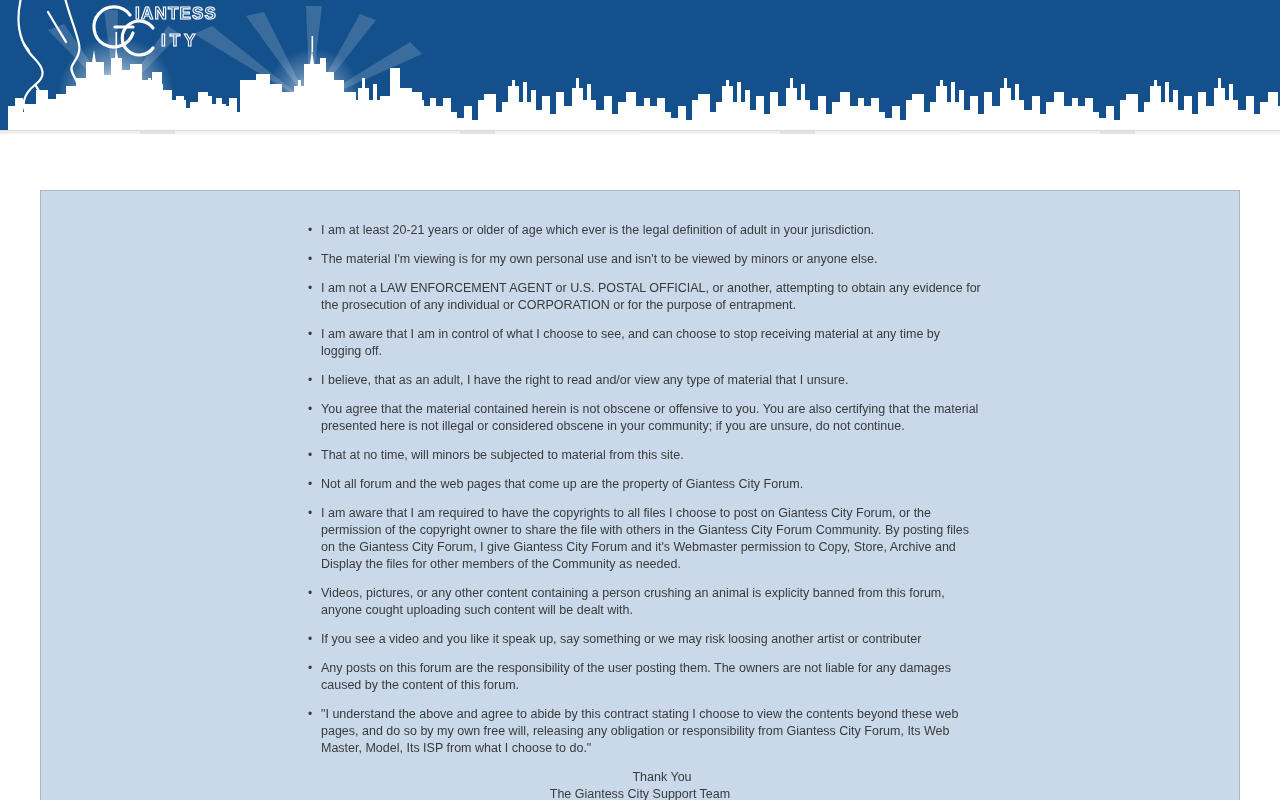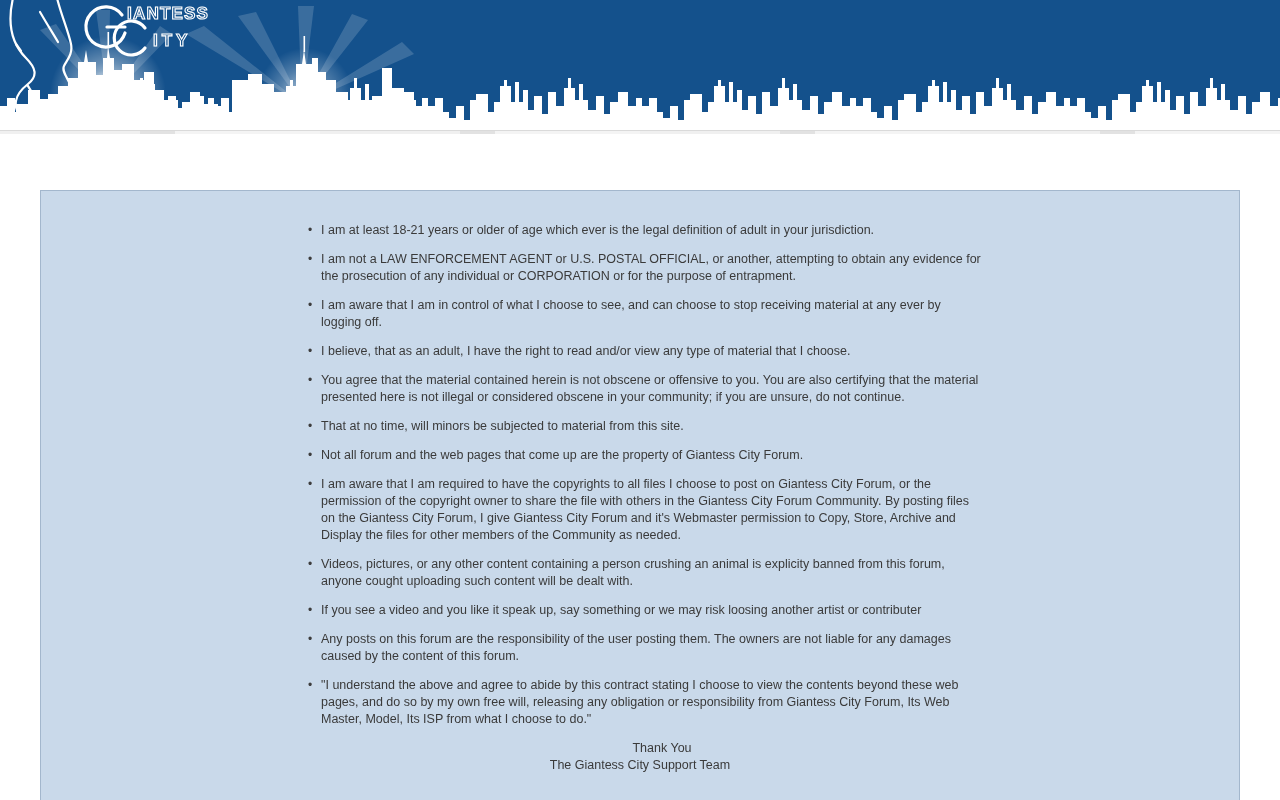--- a/index.html
+++ b/index.html
@@ -13,20 +13,21 @@
   *{box-sizing:border-box;}
   html,body{margin:0;padding:0;}
   body{
     width:1280px;height:800px;overflow:hidden;background:#ffffff;
     font-family:"Liberation Sans","DejaVu Sans",sans-serif;
     color:var(--text);
   }
   .banner{
     position:relative;width:1280px;height:130px;
     background:var(--banner-bg);
+    padding-left:8px;
   }
   .banner svg{display:block;width:1280px;height:130px;}
   .banner-edge{
     height:4px;width:1280px;
     background:repeating-linear-gradient(90deg,#f0f0f0 0 140px,#e2e2e2 140px 175px,#f4f4f4 175px 320px);
     border-top:1px solid #dadada;
   }
   .agreement-panel{
     width:1200px;height:660px;
     margin:56px auto 0 auto;
@@ -120,24 +121,25 @@
       <text x="127" y="19" font-size="17" font-weight="700" letter-spacing="1.2" fill="none" stroke="#ffffff" stroke-width="1.1">IANTESS</text>
       <text x="153" y="46" font-size="17" font-weight="700" letter-spacing="4" fill="none" stroke="#ffffff" stroke-width="1.1">ITY</text>
     </g>
   </svg>
 </div>
 
 <div class="banner-edge"></div>
 
 <div class="agreement-panel">
   <ul class="agreement-list">
-      <li>I am at least 18-21 years or older of age which ever is the legal definition of adult in your jurisdiction.</li>
+      <li>I am at least 20-21 years or older of age which ever is the legal definition of adult in your jurisdiction.</li>
+      <li>The material I'm viewing is for my own personal use and isn't to be viewed by minors or anyone else.</li>
       <li>I am not a LAW ENFORCEMENT AGENT or U.S. POSTAL OFFICIAL, or another, attempting to obtain any evidence for the prosecution of any individual or CORPORATION or for the purpose of entrapment.</li>
-      <li>I am aware that I am in control of what I choose to see, and can choose to stop receiving material at any ever by logging off.</li>
-      <li>I believe, that as an adult, I have the right to read and/or view any type of material that I choose.</li>
+      <li>I am aware that I am in control of what I choose to see, and can choose to stop receiving material at any time by logging off.</li>
+      <li>I believe, that as an adult, I have the right to read and/or view any type of material that I unsure.</li>
       <li>You agree that the material contained herein is not obscene or offensive to you. You are also certifying that the material presented here is not illegal or considered obscene in your community; if you are unsure, do not continue.</li>
       <li>That at no time, will minors be subjected to material from this site.</li>
       <li>Not all forum and the web pages that come up are the property of Giantess City Forum.</li>
       <li>I am aware that I am required to have the copyrights to all files I choose to post on Giantess City Forum, or the permission of the copyright owner to share the file with others in the Giantess City Forum Community. By posting files on the Giantess City Forum, I give Giantess City Forum and it's Webmaster permission to Copy, Store, Archive and Display the files for other members of the Community as needed.</li>
       <li>Videos, pictures, or any other content containing a person crushing an animal is explicity banned from this forum, anyone cought uploading such content will be dealt with.</li>
       <li>If you see a video and you like it speak up, say something or we may risk loosing another artist or contributer</li>
       <li>Any posts on this forum are the responsibility of the user posting them. The owners are not liable for any damages caused by the content of this forum.</li>
       <li>"I understand the above and agree to abide by this contract stating I choose to view the contents beyond these web pages, and do so by my own free will, releasing any obligation or responsibility from Giantess City Forum, Its Web Master, Model, Its ISP from what I choose to do."</li>
     </ul>
   <div class="closing">

